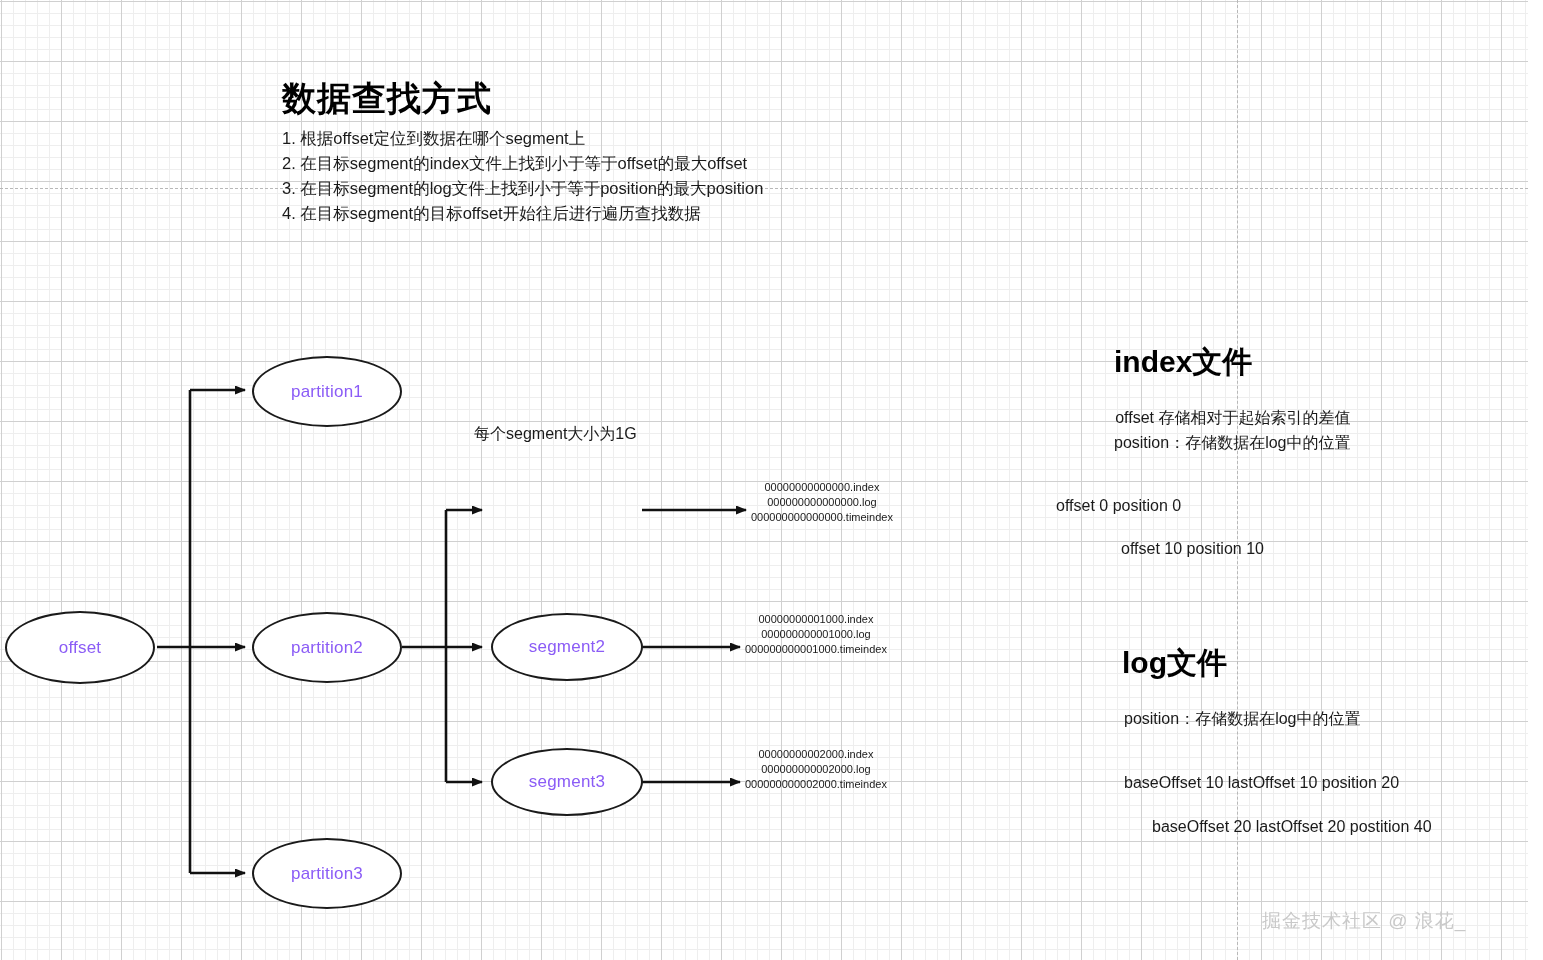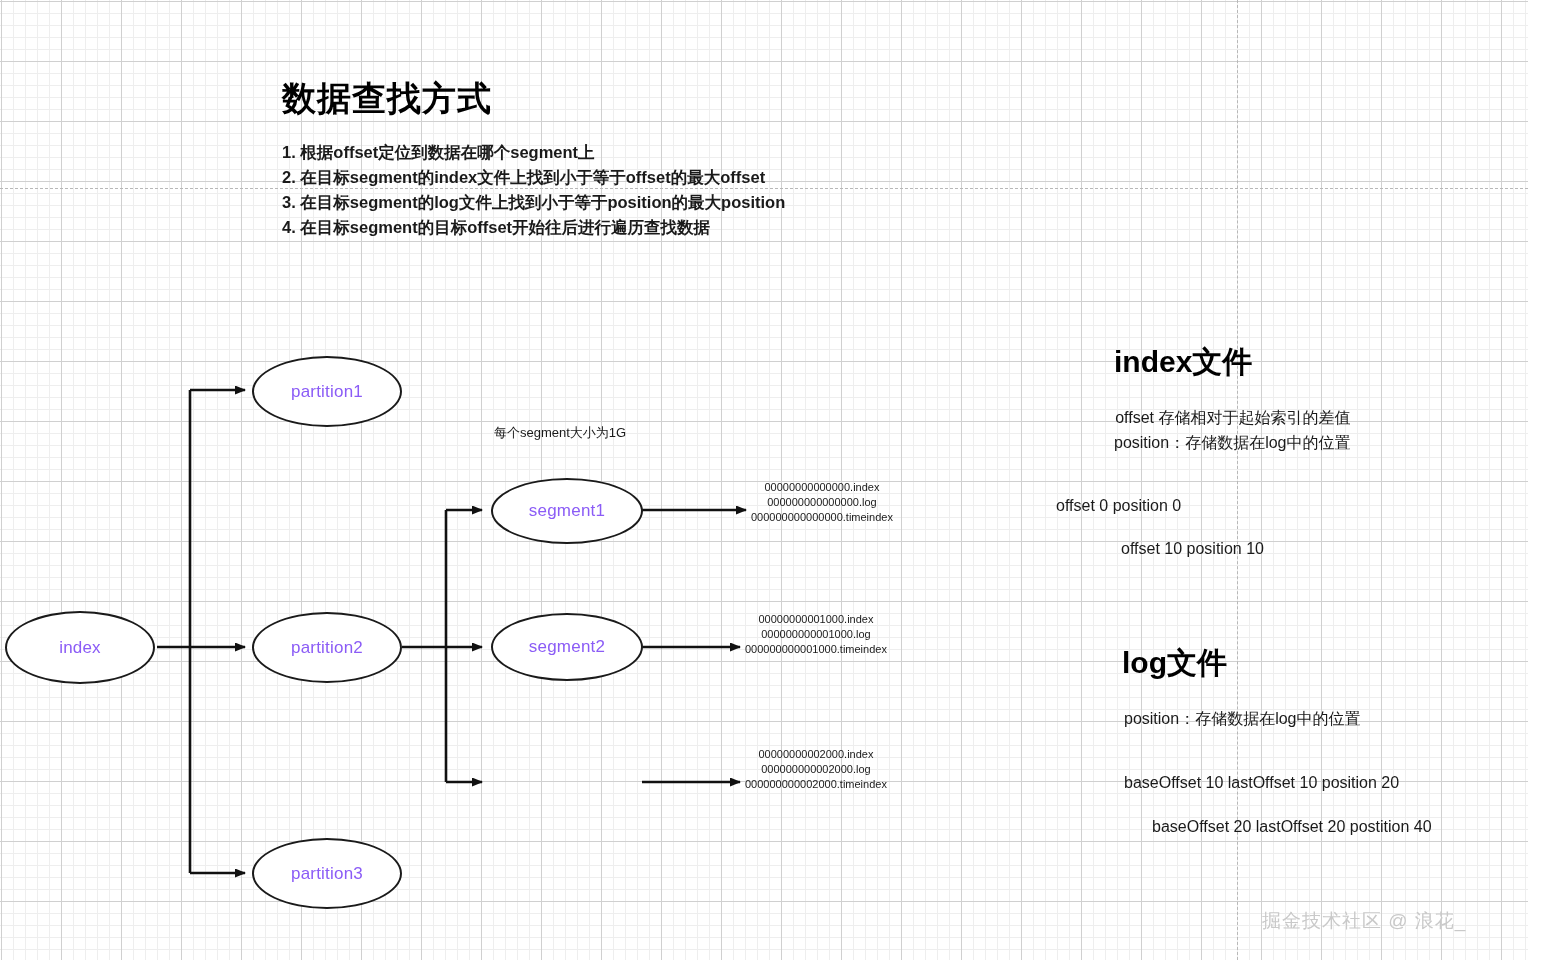--- a/index.html
+++ b/index.html
@@ -111,24 +111,23 @@
     font-size: 11px;
     color: #1a1a1a;
     line-height: 1.38;
     white-space: nowrap;
   }
   .filelist div { white-space: nowrap; }
   .fl-c { text-align: center; }
 
   .note {
     position: absolute;
-    font-size: 13px;
-    color: #1a1a1a;
-    white-space: nowrap;
-    margin-left: 20px;
+    font-size: 16px;
+    color: #1a1a1a;
+    white-space: nowrap;
   }
 
   .watermark {
     position: absolute;
     font-size: 19px;
     color: #c9c9c9;
     white-space: nowrap;
     letter-spacing: 1px;
   }
 </style>
@@ -165,48 +164,48 @@
       <path d="M446,782 L482,782" marker-end="url(#arrow)"></path>
 
       <path d="M642,510 L746,510" marker-end="url(#arrow)"></path>
       <path d="M642,647 L740,647" marker-end="url(#arrow)"></path>
       <path d="M642,782 L740,782" marker-end="url(#arrow)"></path>
     </g>
   </svg>
 
   <div class="title" style="left:282px; top:76px;">数据查找方式</div>
 
-  <div class="steps" style="left:282px; top:140px;font-weight:bold;">
+  <div class="steps" style="left:282px; top:126px;">
     <div>1. 根据offset定位到数据在哪个segment上</div>
     <div>2. 在目标segment的index文件上找到小于等于offset的最大offset</div>
     <div>3. 在目标segment的log文件上找到小于等于position的最大position</div>
     <div>4. 在目标segment的目标offset开始往后进行遍历查找数据</div>
   </div>
 
   <div class="node" style="left:5px; top:611px; width:150px; height:73px;">
-    <span>index</span>
+    <span>offset</span>
   </div>
 
   <div class="node" style="left:252px; top:356px; width:150px; height:71px;">
     <span>partition1</span>
   </div>
   <div class="node" style="left:252px; top:612px; width:150px; height:71px;">
     <span>partition2</span>
   </div>
   <div class="node" style="left:252px; top:838px; width:150px; height:71px;">
     <span>partition3</span>
   </div>
 
   <div class="note" style="left:474px; top:424px;">每个segment大小为1G</div>
 
-  <div class="node" style="left:491px; top:478px; width:152px; height:66px;">
-    <span>segment1</span>
-  </div>
   <div class="node" style="left:491px; top:613px; width:152px; height:68px;">
     <span>segment2</span>
+  </div>
+  <div class="node" style="left:491px; top:748px; width:152px; height:68px;">
+    <span>segment3</span>
   </div>
 
   <div class="filelist fl-c" style="left:751px; top:480px;">
     <div>00000000000000.index</div>
     <div>000000000000000.log</div>
     <div>000000000000000.timeindex</div>
   </div>
 
   <div class="filelist fl-c" style="left:745px; top:612px;">
     <div>00000000001000.index</div>

